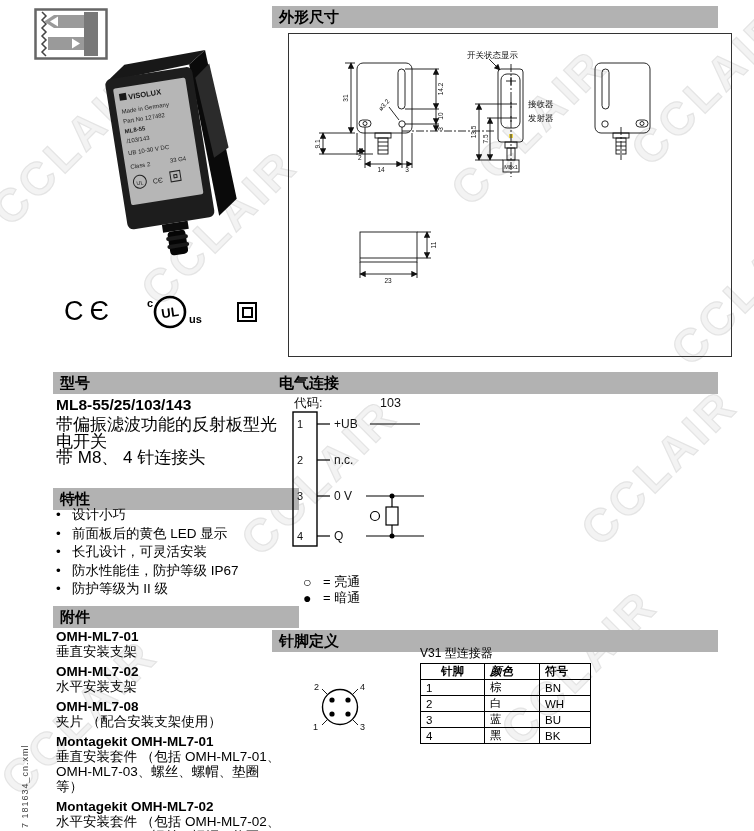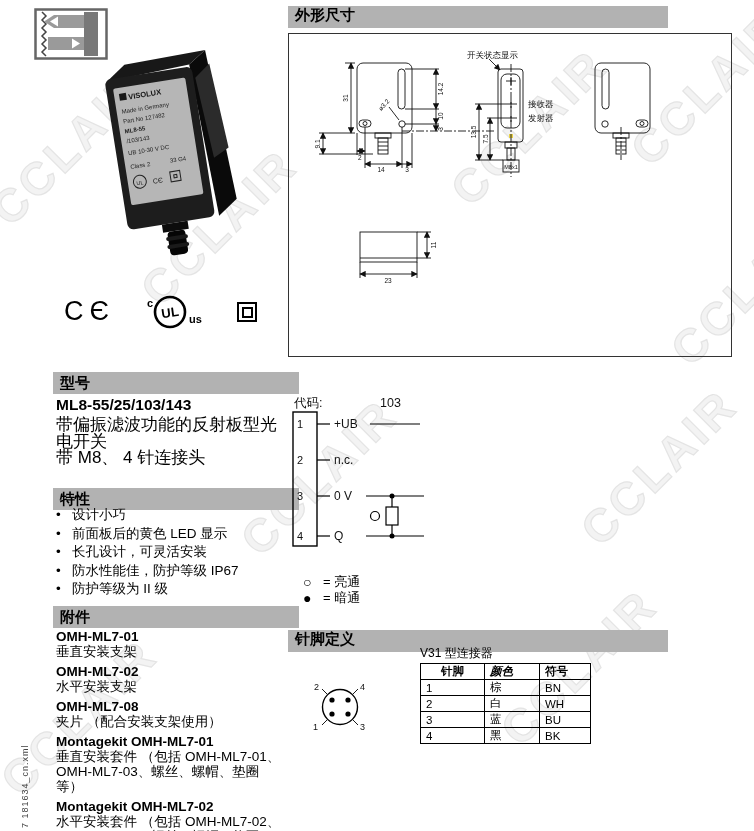--- a/index.html
+++ b/index.html
@@ -6,21 +6,21 @@
   body{width:754px;height:831px;position:relative;overflow:hidden;
        font-family:"Liberation Sans","DejaVu Sans",sans-serif;color:#000;}
   #page{position:absolute;inset:0;width:754px;height:831px;background:#fff;overflow:hidden;}
   .wm-layer{position:absolute;inset:0;z-index:0;pointer-events:none;}
   .wm{position:absolute;transform:rotate(-45deg);font-size:46px;font-weight:bold;
       letter-spacing:4px;color:#f3f3f3;-webkit-text-stroke:1.2px #e4e4e4;white-space:nowrap;}
   .content{position:absolute;inset:0;z-index:1;}
   .bar{position:absolute;background:#b2b2b2;height:22px;line-height:22px;font-size:15px;
        font-weight:bold;padding-left:7px;box-sizing:border-box;}
   .bar.l{left:53px;width:246px;}
-  .bar.r{left:288px;width:380px;font-family:Liberation Mono, monospace;}
+  .bar.r{left:272px;width:446px;}
   .model-code{position:absolute;left:56px;top:396px;font-size:15.5px;font-weight:bold;}
   .model-desc{position:absolute;left:56px;top:417px;width:232px;font-size:17px;line-height:16.5px;}
   .feat-list{position:absolute;left:56px;top:506px;width:225px;font-size:13.5px;}
   .feat-item{display:flex;line-height:18.6px;}
   .feat-item .dot{width:16px;flex:none;}
   .acc-list{position:absolute;left:56px;top:629px;width:228px;font-size:13.5px;}
   .acc-item{margin-bottom:5px;}
   .acc-name{font-weight:bold;line-height:15px;}
   .acc-desc{line-height:15px;}
   .frame{position:absolute;left:288px;top:33px;width:444px;height:324px;
@@ -270,20 +270,21 @@
           <text x="222" y="135" font-size="5.5" text-anchor="middle">M8x1</text>
           <text class="dt" transform="rotate(-90 145 211)" x="145" y="213" text-anchor="middle">11</text>
           <text class="dt" x="99" y="249" text-anchor="middle">23</text>
           <text class="cl" x="178" y="24">开关状态显示</text>
           <text class="cl" x="239" y="73">接收器</text>
           <text class="cl" x="239" y="87">发射器</text>
         </g>
       </svg>
     </div>
 
+    <div class="bar r" style="top:372px">电气连接</div>
     <svg style="position:absolute;left:288px;top:396px" width="440" height="170" viewBox="0 0 440 170">
       <text x="6" y="11" font-size="12.5" fill="#111">代码:</text>
       <text x="92" y="11" font-size="12.5" fill="#111">103</text>
       <rect x="5" y="16" width="24" height="134" fill="none" stroke="#000" stroke-width="1.4"></rect>
       <g stroke="#000" stroke-width="1.2">
         <line x1="29" y1="28" x2="42" y2="28"></line>
           <line x1="29" y1="64" x2="42" y2="64"></line>
         <line x1="29" y1="100" x2="42" y2="100"></line>
           <line x1="29" y1="140" x2="42" y2="140"></line>
         <line x1="82" y1="28" x2="132" y2="28"></line>

